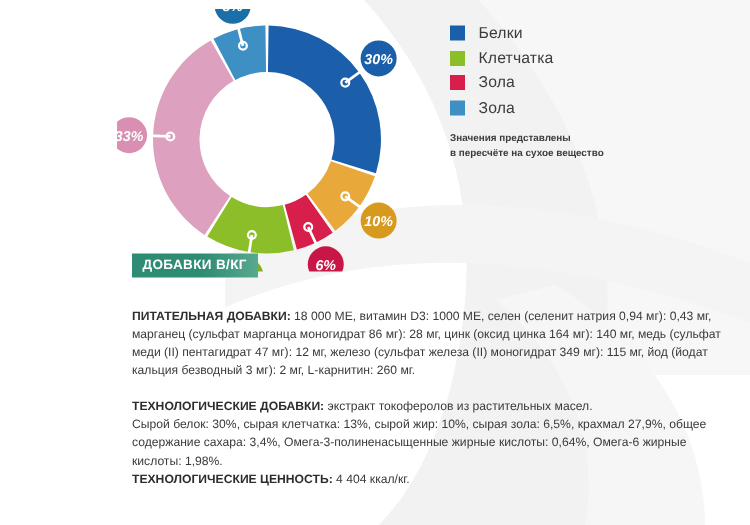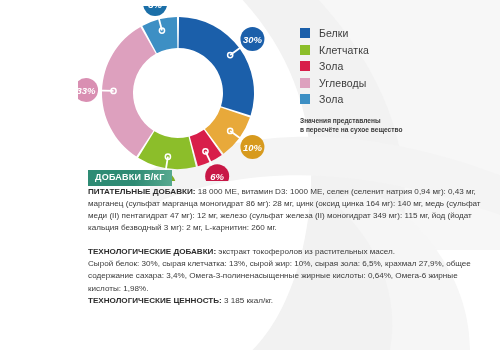--- a/index.html
+++ b/index.html
@@ -37,21 +37,21 @@
   #donut-svg {
     position: absolute;
     left: 0;
     top: 0;
   }
 
   
   #legend {
     position: absolute;
     left: 300px;
-    top: 25px;
+    top: 14px;
     width: 190px;
   }
   .legend-row {
     display: flex;
     align-items: center;
     height: 16.5px;
   }
   .legend-swatch {
     width: 10px;
     height: 10px;
@@ -89,21 +89,21 @@
     line-height: 1;
   }
   .para {
     font-size: 8.1px;
     line-height: 1.52;
     color: #3a3a3a;
     margin: 0;
     text-align: left;
   }
   .para b { font-weight: bold; color: #2d2d2d; }
-  #additives-bar-wrap { margin-bottom: 0; }
+  #additives-bar-wrap { margin-bottom: 20px; }
   #additives-para { margin-bottom: 11px; }
   #tech-para { }
   #nutrition-bar-wrap { margin-bottom: 6px; }
 </style>
 </head>
 <body>
 
 <svg id="bg-decor" viewBox="0 0 500 350" xmlns="http://www.w3.org/2000/svg">
   <path d="M200 -40 C 300 40, 330 140, 300 260 C 280 330, 250 360, 210 380 L 420 380 L 430 -40 Z" fill="#f2f2f2"></path>
   <path d="M300 -20 C 380 60, 420 150, 400 250 L 500 250 L 500 -20 Z" fill="#f7f7f7"></path>
@@ -163,46 +163,42 @@
   </div>
   <div class="legend-row">
     <span class="legend-swatch" style="background: rgb(140, 190, 42);"></span>
     <span class="legend-label">Клетчатка</span>
   </div>
   <div class="legend-row">
     <span class="legend-swatch" style="background: rgb(216, 30, 74);"></span>
     <span class="legend-label">Зола</span>
   </div>
   <div class="legend-row">
-    <span class="legend-swatch" style="background: rgb(221, 160, 190);"></span>
-    <span class="legend-label">Углеводы</span>
-  </div>
-  <div class="legend-row">
     <span class="legend-swatch" style="background: rgb(61, 143, 196);"></span>
     <span class="legend-label">Зола</span>
   </div>
   <div id="legend-note">
     <div>Значения представлены</div>
     <div>в пересчёте на сухое вещество</div>
   </div>
 </div>
 
 <div id="content">
 
   <div id="additives-bar-wrap">
     <span class="section-bar" id="additives-bar" style="background: linear-gradient(to right, rgb(46, 139, 116) 0%, rgb(46, 139, 116) 55%, rgb(87, 169, 143) 100%);">ДОБАВКИ В/КГ</span>
   </div>
 
   <p class="para" id="additives-para">
-    <b>ПИТАТЕЛЬНЫЕ ДОБАВКИ:</b><span> 18 000 МЕ, витамин D3: 1000 МЕ, селен (селенит натрия 0,94 мг): 0,43 мг, марганец (сульфат марганца моногидрат 86 мг): 28 мг, цинк (оксид цинка 164 мг): 140 мг, медь (сульфат меди (II) пентагидрат 47 мг): 12 мг, железо (сульфат железа (II) моногидрат 349 мг): 115 мг, йод (йодат кальция безводный 3 мг): 2 мг, L-карнитин: 260 мг.</span>
+    <b>ПИТАТЕЛЬНАЯ ДОБАВКИ:</b><span> 18 000 МЕ, витамин D3: 1000 МЕ, селен (селенит натрия 0,94 мг): 0,43 мг, марганец (сульфат марганца моногидрат 86 мг): 28 мг, цинк (оксид цинка 164 мг): 140 мг, медь (сульфат меди (II) пентагидрат 47 мг): 12 мг, железо (сульфат железа (II) моногидрат 349 мг): 115 мг, йод (йодат кальция безводный 3 мг): 2 мг, L-карнитин: 260 мг.</span>
   </p>
 
   <p class="para" id="tech-para">
     <b>ТЕХНОЛОГИЧЕСКИЕ ДОБАВКИ:</b><span> экстракт токоферолов из растительных масел.</span>
   </p>
 
 
   <p class="para" id="nutrition-para">
     <span>Сырой белок: 30%, сырая клетчатка: 13%, сырой жир: 10%, сырая зола: 6,5%, крахмал 27,9%, общее содержание сахара: 3,4%, Омега-3-полиненасыщенные жирные кислоты: 0,64%, Омега-6 жирные кислоты: 1,98%.</span><br>
-    <b>ТЕХНОЛОГИЧЕСКИЕ ЦЕННОСТЬ:</b><span> 3 185 ккал/кг.</span>
+    <b>ТЕХНОЛОГИЧЕСКИЕ ЦЕННОСТЬ:</b><span> 4 404 ккал/кг.</span>
   </p>
 
 </div>
 
 </body></html>

